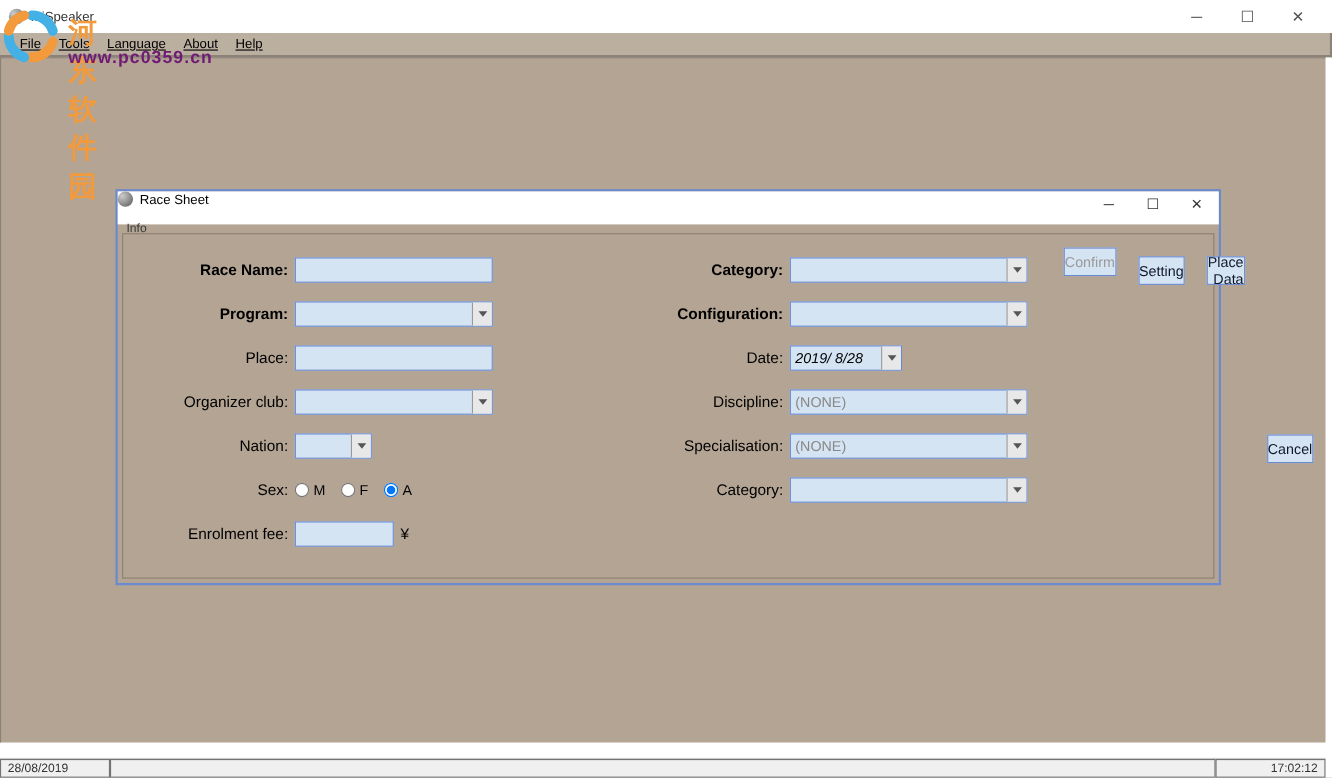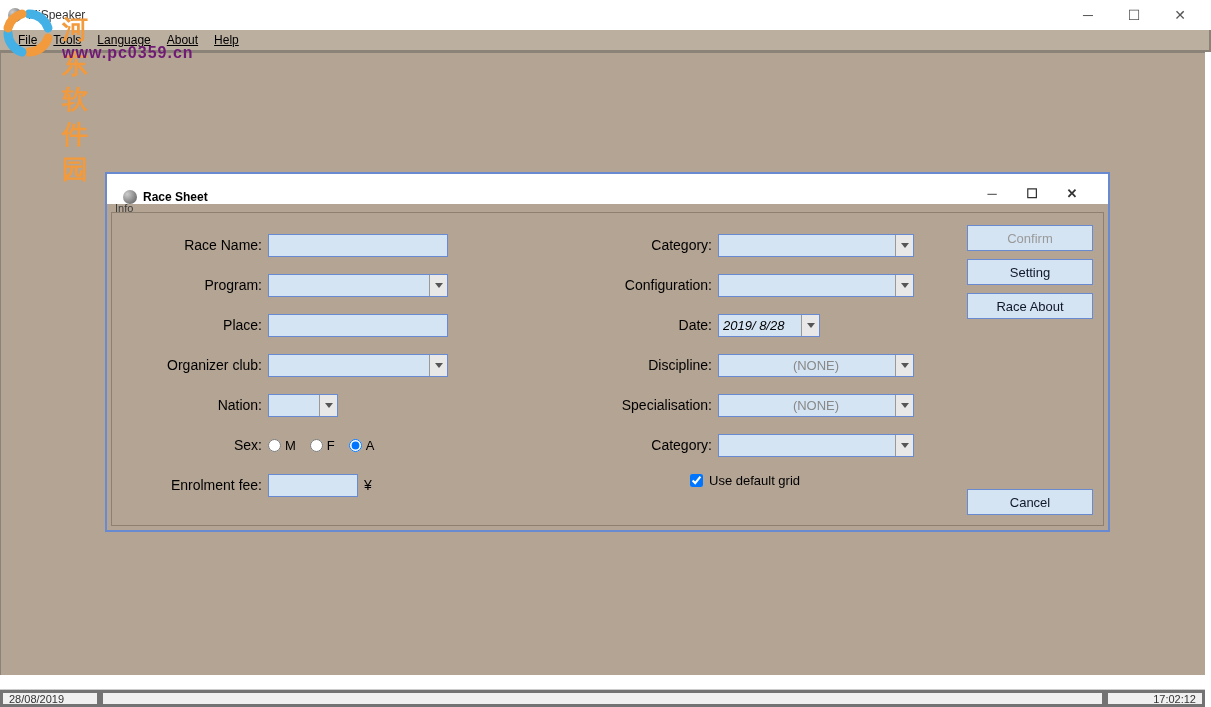--- a/index.html
+++ b/index.html
@@ -17,42 +17,42 @@
 .menu-item { padding: 0 6px; cursor: default; text-decoration: underline; }
 
 .workspace { position: absolute; top: 52px; left: 0; right: 6px; bottom: 32px; background: #b3a494; border-left: 1px solid #8c8378; border-top: 1px solid #8c8378; }
 
 .watermark { position: absolute; top: 0px; left: 0px; pointer-events: none; z-index: 50; }
 .watermark-text1 { font-size: 26px; font-weight: bold; color: #f29a3c; position: absolute; top: 12px; left: 62px; }
 .watermark-text2 { font-size: 16px; font-weight: bold; color: #701a75; position: absolute; top: 44px; left: 62px; letter-spacing: 1px; }
 .watermark-logo { position: absolute; top: 8px; left: 0px; width: 58px; height: 50px; }
 
 .statusbar { position: absolute; bottom: 0; left: 0; right: 6px; height: 18px; background: #f0f0f0; border-top: 1px solid #ccc; display: flex; font-size: 11px; color: #333; }
-.status-cell { border: 3px solid #737373; padding: 0 6px; display: flex; align-items: center; }
+.status-cell { border: 1px solid #737373; padding: 0 6px; display: flex; align-items: center; }
 .status-date { width: 100px; }
 .status-mid { flex: 1; }
 .status-time { width: 100px; justify-content: flex-end; }
 
 .dialog { position: absolute; top: 172px; left: 105px; width: 1005px; height: 360px; background: #b3a494; border: 2px solid #6989d1; z-index: 10; }
-.dlg-titlebar { height: 30px; background: #fff; display: flex; align-items: flex-end; padding: 0 16px; font-size: 12px; font-weight: bold; }
+.dlg-titlebar { height: 30px; background: #fff; display: flex; align-items: flex-start; padding: 0 0; font-size: 12px; }
 .dlg-controls { display: flex; margin-left: auto; }
 .dlg-btn { width: 40px; height: 22px; display: flex; align-items: center; justify-content: center; color: #333; font-size: 13px; cursor: default; }
 
 .dlg-body { position: relative; padding: 4px 6px; height: calc(100% - 30px); }
 .groupbox-label { position: absolute; top: -2px; left: 6px; font-size: 11px; color: #3a3a3a; background: transparent; padding: 0 2px; }
 .groupbox { position: absolute; top: 8px; left: 4px; right: 4px; bottom: 4px; border: 1px solid #8d8070; }
 
 .form-area { position: absolute; top: 12px; left: 8px; right: 8px; display: flex; }
 .col-left { width: 430px; }
 .col-right { width: 400px; margin-left: 20px; }
-.col-btns { position: absolute; right: 2px; top: 0px; width: 126px; display: flex; flex-direction: column; gap: 0; text-align: right; }
+.col-btns { position: absolute; right: 2px; top: 0px; width: 126px; display: flex; gap: 20px; text-align: right; }
 
 .form-row { height: 40px; display: flex; align-items: center; }
 .lbl { width: 148px; text-align: right; padding-right: 6px; font-size: 14px; color: #000; }
-.lbl.bold { font-weight: normal; }
+.lbl.bold { font-weight: bold; }
 .ctl-input { height: 23px; background: #d5e4f3; border: 1px solid #6989d1; padding: 0 4px; font-size: 13px; }
 .ctl-combo { height: 23px; background: #d5e4f3; border: 1px solid #6989d1; display: flex; align-items: center; position: relative; font-size: 13px; }
 .combo-arrow { position: absolute; right: 0; top: 0; width: 18px; height: 100%; background: #e8e8e8; border-left: 1px solid #999; display: flex; align-items: center; justify-content: center; }
 .combo-arrow::after { content: ''; width: 0; height: 0; border-left: 4px solid transparent; border-right: 4px solid transparent; border-top: 5px solid #555; }
 .combo-text { padding: 0 4px; color: #888; }
 
 .radio-group { display: flex; gap: 14px; font-size: 13px; align-items: center; }
 .radio-opt { display: flex; align-items: center; gap: 4px; }
 .radio-opt input { margin: 0; }
 
@@ -62,21 +62,21 @@
 .side-btn { height: 26px; background: #d5e4f3; border: 1px solid #6989d1; font-size: 13px; color: #0f172a; display: flex; align-items: center; justify-content: center; cursor: default; }
 .side-btn.disabled { color: #999; }
 
 .currency { padding-left: 6px; font-size: 14px; }
 
 
 .w-race { width: 180px; }
 .w-combo { width: 180px; }
 .w-nation { width: 70px; }
 .w-fee { width: 90px; }
-.w-stop { width: 196px; justify-content: center; }
+.w-stop { width: 216px; }
 .w-date { width: 102px; font-style: italic; }
 </style>
 </head>
 <body>
 
 <div class="main-window">
   <div class="titlebar">
     <div class="titlebar-icon"></div>
     <div class="titlebar-text">MiSpeaker</div>
     <div class="win-controls">
@@ -223,29 +223,25 @@
                 <div class="combo-arrow"></div>
               </div>
           </div>
           <div class="form-row">
             <div class="lbl">Category:</div>
             <div class="ctl-combo w-stop">
                 <span class="combo-text"></span>
                 <div class="combo-arrow"></div>
               </div>
           </div>
-          <div class="chk-row">
-            <input type="checkbox" checked="" style="">
-            <span>Use default grid</span>
-          </div>
         </div>
 
         <div class="col-btns">
           <div class="side-btn disabled">Confirm</div>
           <div class="side-btn" style="margin-top:8px">Setting</div>
-          <div class="side-btn" style="margin-top:8px">Race About</div>
+          <div class="side-btn" style="margin-top:8px">Place Data</div>
           <div class="side-btn" style="margin-top:170px">Cancel</div>
         </div>
 
       </div>
     </div>
   </div>
 </div>
 
 </body></html>

